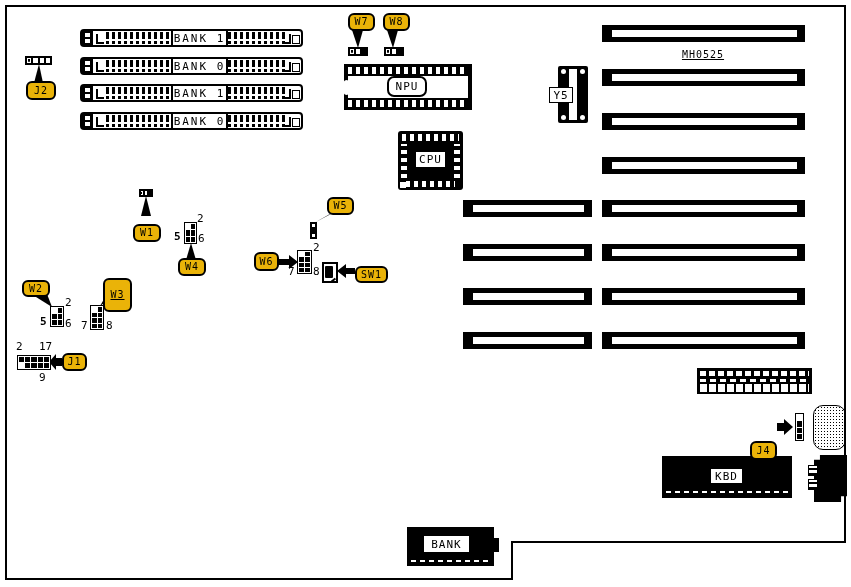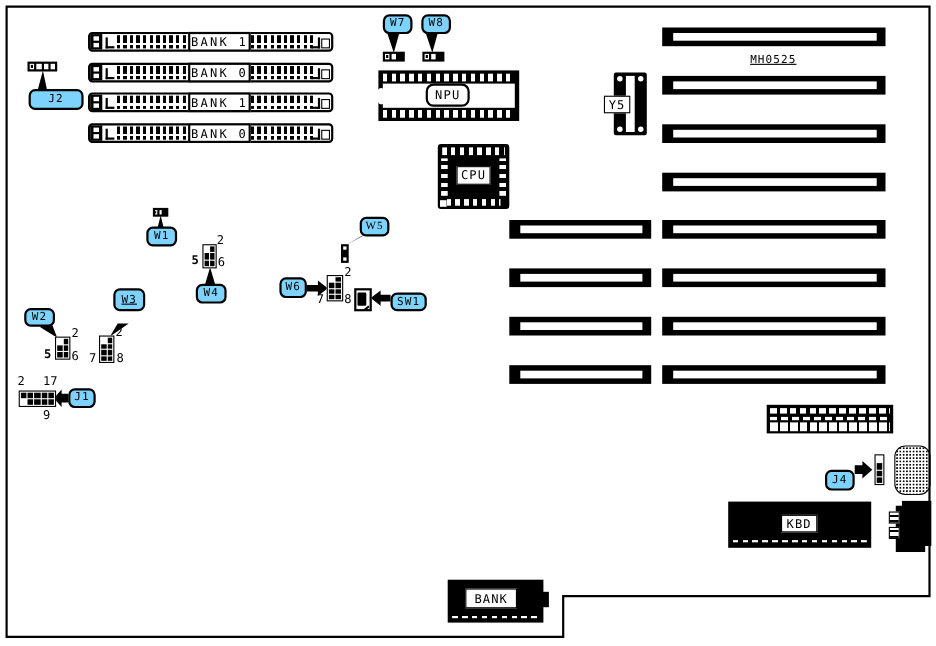--- a/index.html
+++ b/index.html
@@ -2,21 +2,21 @@
 <html><head>
 <meta charset="utf-8">
 <style>
   html,body{margin:0;padding:0;background:#fff;}
   #stage{position:relative;width:851px;height:587px;background:#ffffff;
          font-family:"DejaVu Sans Mono",monospace;color:#000;overflow:hidden;}
   .abs{position:absolute;box-sizing:border-box;}
   svg{position:absolute;left:0;top:0;pointer-events:none;}
   
   .callout{position:absolute;box-sizing:border-box;border:2px solid #000;border-radius:6px;
-           background:#7dd3fc;display:flex;align-items:center;justify-content:center;
+           background:#eab308;display:flex;align-items:center;justify-content:center;
            font-size:10px;letter-spacing:1px;z-index:6;line-height:1;}
   
   .chiplabel{position:absolute;box-sizing:border-box;background:#fff;border:1px solid #000;
              display:flex;align-items:center;justify-content:center;font-size:11px;
              letter-spacing:1px;z-index:4;line-height:1;}
   .chiplabel.dbl{border:2px solid #000;border-radius:7px;}
   
   .slot{position:absolute;background:#000;z-index:2;}
   .slot::after{content:"";position:absolute;left:10px;right:8px;top:5px;bottom:5px;background:#fff;}
   
@@ -113,21 +113,21 @@
     <div class="brktr"></div>
     <div class="endr"></div>
   </div>
 
   <div class="hjump" style="left:25px;top:56px;width:27px;height:9px;">
     <div class="c dot"></div>
     <div class="c"></div>
     <div class="c"></div>
     <div class="c"></div>
   </div>
-  <div class="callout" style="left:26px;top:81px;width:50px;height:19px;">J2</div>
+  <div class="callout" style="left:26px;top:81px;width:30px;height:19px;">J2</div>
 
   <div class="callout" style="left:348px;top:13px;width:27px;height:18px;">W7</div>
   <div class="callout" style="left:383px;top:13px;width:27px;height:18px;">W8</div>
   <div class="hjump" style="left:348px;top:47px;width:20px;height:9px;">
     <div class="c dot"></div>
     <div class="c"></div>
     <div class="c dark"></div>
   </div>
   <div class="hjump" style="left:384px;top:47px;width:20px;height:9px;">
     <div class="c dot"></div>
@@ -176,21 +176,21 @@
   <div class="slot" style="left:463px;top:244px;width:129px;height:17px;"></div>
   <div class="slot" style="left:463px;top:288px;width:129px;height:17px;"></div>
   <div class="slot" style="left:463px;top:332px;width:129px;height:17px;"></div>
 
   <div class="ic" style="left:697px;top:368px;width:115px;height:26px;">
     <div class="abs" style="position:absolute;left:3px;right:3px;top:3px;height:5px;background-image:repeating-linear-gradient(90deg,#fff 0 6px,#000 6px 9px);"></div>
     <div class="abs" style="position:absolute;left:3px;right:3px;top:11px;height:3px;background-image:repeating-linear-gradient(90deg,#fff 0 6px,#000 6px 10px);"></div>
     <div class="abs" style="position:absolute;left:3px;right:3px;top:16px;height:8px;background-image:repeating-linear-gradient(90deg,#fff 0 7px,#000 7px 9px);"></div>
   </div>
 
-  <div class="callout" style="left:750px;top:427px;width:27px;height:19px;">J4</div>
+  <div class="callout" style="left:750px;top:441px;width:27px;height:19px;">J4</div>
   <div class="gridj" style="left:795px;top:413px;width:9px;height:28px;grid-template-rows:repeat(4,1fr);">
     <div class="open"></div>
     <div></div>
     <div></div>
     <div></div>
   </div>
   <div class="dotcap" style="left:813px;top:405px;width:31px;height:43px;"></div>
 
   <div class="ic" style="left:662px;top:456px;width:130px;height:42px;">
     <div class="wdash" style="left:4px;right:4px;bottom:5px;"></div>
@@ -204,21 +204,21 @@
     <div class="wdash" style="left:4px;right:4px;bottom:4px;"></div>
     <div class="abs" style="position:absolute;right:-5px;top:11px;width:6px;height:14px;background:#000;"></div>
   </div>
   <div class="chiplabel" style="left:423px;top:535px;width:47px;height:18px;">BANK</div>
 
   <div class="hjump" style="left:139px;top:189px;width:14px;height:8px;">
     <div class="c dot"></div>
     <div class="c"></div>
     <div class="c dark"></div>
   </div>
-  <div class="callout" style="left:133px;top:206px;width:28px;height:18px;">W1</div>
+  <div class="callout" style="left:133px;top:224px;width:28px;height:18px;">W1</div>
 
   <div class="gridj" style="left:184px;top:222px;width:13px;height:22px;grid-template-columns:1fr 1fr;grid-template-rows:repeat(3,1fr);">
     <div class="open"></div>
       <div></div>
     <div></div>
       <div></div>
     <div></div>
       <div></div>
   </div>
   <div class="pinlabel" style="left:197px;top:213px;">2</div>
@@ -232,21 +232,21 @@
       <div></div>
     <div></div>
       <div></div>
     <div></div>
       <div></div>
   </div>
   <div class="pinlabel" style="left:65px;top:297px;">2</div>
   <div class="pinlabel b" style="left:40px;top:316px;">5</div>
   <div class="pinlabel" style="left:65px;top:318px;">6</div>
 
-  <div class="callout" style="left:103px;top:262px;width:29px;height:21px;text-decoration:underline;">W3</div>
+  <div class="callout" style="left:103px;top:278px;width:29px;height:34px;text-decoration:underline;">W3</div>
   <div class="gridj" style="left:90px;top:305px;width:14px;height:25px;grid-template-columns:1fr 1fr;grid-template-rows:repeat(4,1fr);">
     <div class="open"></div>
       <div></div>
     <div></div>
       <div></div>
     <div></div>
       <div></div>
     <div></div>
       <div></div>
   </div>
@@ -264,21 +264,21 @@
     <div></div>
     <div class="open"></div>
       <div></div>
     <div></div>
       <div></div>
     <div></div>
   </div>
   <div class="pinlabel" style="left:39px;top:372px;">9</div>
   <div class="callout" style="left:62px;top:353px;width:25px;height:18px;">J1</div>
 
-  <div class="callout" style="left:327px;top:197px;width:27px;height:18px;font-family:Liberation Serif, serif;">W5</div>
+  <div class="callout" style="left:327px;top:197px;width:27px;height:18px;">W5</div>
   <div class="hjump vert" style="left:310px;top:222px;width:7px;height:17px;">
     <div class="c"></div>
     <div class="c dark"></div>
     <div class="c"></div>
   </div>
 
   <div class="callout" style="left:254px;top:252px;width:25px;height:19px;">W6</div>
   <div class="gridj" style="left:297px;top:250px;width:15px;height:24px;grid-template-columns:1fr 1fr;grid-template-rows:repeat(4,1fr);">
     <div class="open"></div>
       <div></div>

